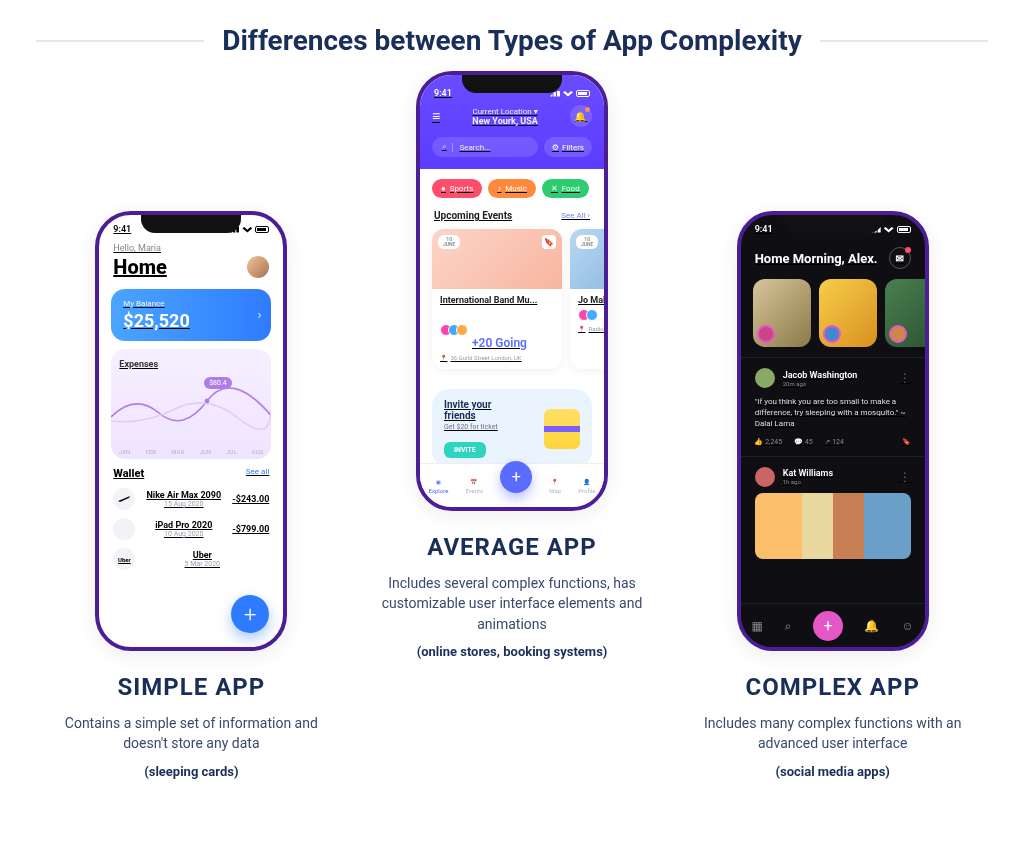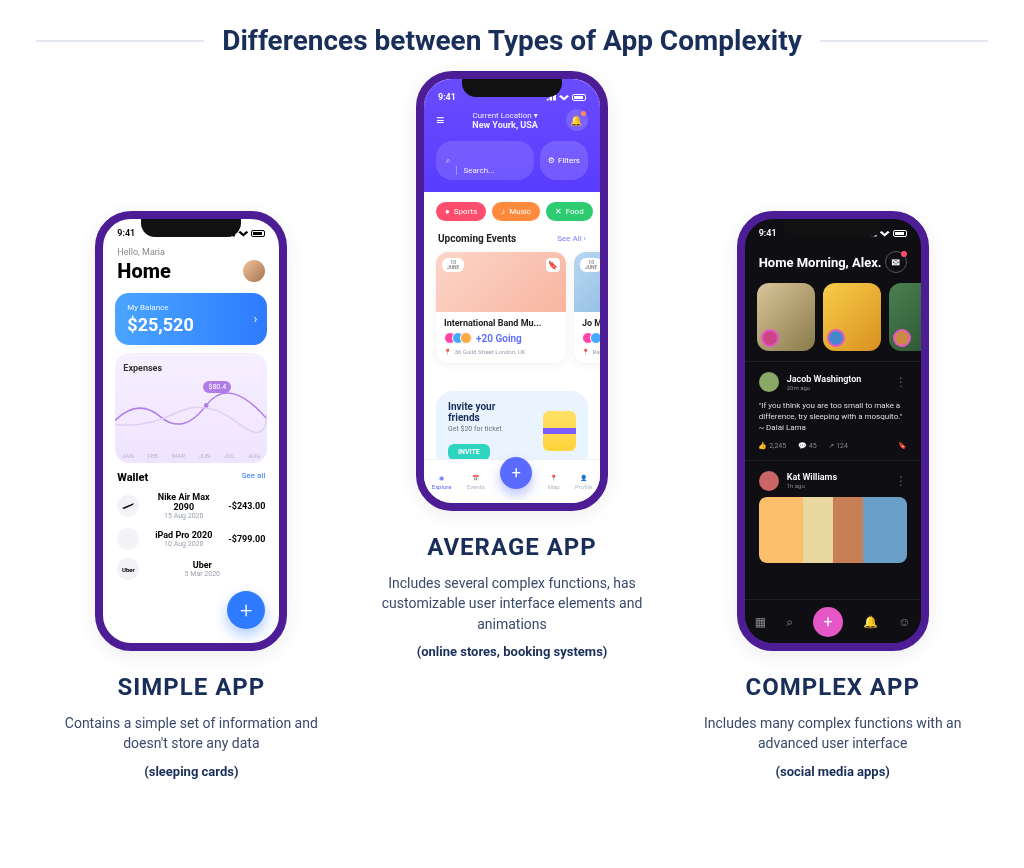--- a/index.html
+++ b/index.html
@@ -15,21 +15,21 @@
   *{box-sizing:border-box;font-family:-apple-system,BlinkMacSystemFont,"Segoe UI",Roboto,Helvetica,Arial,sans-serif;}
   body{margin:0;width:1024px;height:868px;background:#fff;padding:24px 36px;}
   .title-row{display:flex;align-items:center;gap:18px;margin-bottom:24px;}
   .rule{flex:1;height:2px;background:#e3e7f0;}
   h1{font-size:28px;font-weight:700;color:var(--navy);margin:0;text-align:center;}
   .columns{display:flex;align-items:flex-start;justify-content:space-between;gap:10px;}
   .col{flex:1;display:flex;flex-direction:column;align-items:center;}
   .col.mid{margin-top:-10px;}
   .col.side{margin-top:130px;}
 
-  .phone{position:relative;width:192px;height:440px;border:8px solid #4c1d95;border-radius:36px;background:#fff;overflow:hidden;box-shadow:0 4px 20px rgba(0,0,0,0.08);}
+  .phone{position:relative;width:192px;height:440px;border:4px solid #4c1d95;border-radius:36px;background:#fff;overflow:hidden;box-shadow:0 4px 20px rgba(0,0,0,0.08);text-decoration:underline;}
   .phone.dark{background:#0f0f13;}
   .notch{position:absolute;top:0;left:50%;transform:translateX(-50%);width:100px;height:18px;background:#111;border-radius:0 0 14px 14px;z-index:50;}
   .statusbar{display:flex;justify-content:space-between;align-items:center;padding:4px 14px 0;height:24px;font-size:9px;font-weight:600;}
   .statusbar .icons{display:flex;gap:3px;align-items:center;}
   .sig, .wifi, .batt{background:currentColor;border-radius:1px;}
   .sig{width:10px;height:7px;clip-path:polygon(0 100%,25% 60%,25% 100%,35% 100%,35% 40%,60% 40%,60% 100%,70% 100%,70% 20%,100% 20%,100% 100%);}
   .wifi{width:10px;height:7px;clip-path:polygon(50% 100%,0 40%,20% 20%,50% 60%,80% 20%,100% 40%);}
   .batt{width:14px;height:7px;border:1px solid currentColor;border-radius:2px;background:transparent;position:relative;}
   .batt::after{content:"";position:absolute;left:1px;top:1px;width:9px;height:3px;background:currentColor;}
   .phone.dark .statusbar{color:#fff;}
@@ -84,23 +84,23 @@
   .card .img{height:60px;position:relative;}
   .card .dtb{position:absolute;left:6px;top:6px;background:#fff;border-radius:6px;padding:2px 5px;text-align:center;font-size:7px;color:#ff5a5a;font-weight:700;line-height:1;}
   .card .dtb span{display:block;font-size:5px;color:#888;font-weight:600;}
   .card .bm{position:absolute;right:6px;top:6px;width:14px;height:14px;border-radius:4px;background:#fff;display:flex;align-items:center;justify-content:center;font-size:8px;color:#ff5a5a;}
   .card .body{padding:6px 8px 8px;}
   .card .nm{font-size:9px;font-weight:700;color:#222;white-space:nowrap;overflow:hidden;text-overflow:ellipsis;}
   .card .going{display:flex;align-items:center;gap:4px;margin-top:4px;}
   .card .faces{display:flex;}
   .card .faces span{width:12px;height:12px;border-radius:50%;border:1.5px solid #fff;margin-left:-4px;}
   .card .faces span:first-child{margin-left:0;}
-  .card .gt{font-size:10px;color:#5a6bff;font-weight:600;}
+  .card .gt{font-size:12px;color:#5a6bff;font-weight:600;margin-top:27px;}
   .card .loc2{font-size:6px;color:#9aa0b0;margin-top:4px;display:flex;align-items:center;gap:3px;}
-  .invite{margin:22px 12px;border-radius:17px;background:#eaf4ff;padding:10px 12px;display:flex;align-items:center;justify-content:space-between;gap:36px;}
+  .invite{margin:14px 12px;border-radius:17px;background:#eaf4ff;padding:10px 12px;display:flex;align-items:center;justify-content:space-between;gap:36px;}
   .invite .txt .t1{font-size:10px;font-weight:700;color:#1a2e5a;}
   .invite .txt .t2{font-size:7px;color:#6b7280;margin:2px 0 6px;}
   .invite .btn{background:#2dd4bf;color:#fff;font-size:7px;font-weight:700;padding:4px 10px;border-radius:6px;display:inline-block;}
   .invite .gift{width:46px;height:40px;background:linear-gradient(180deg,#ffe066,#ffd43b);border-radius:6px;position:relative;}
   .invite .gift::before{content:"";position:absolute;left:0;right:0;top:50%;height:6px;background:#7a5cff;transform:translateY(-50%);}
   .tabbar{position:absolute;bottom:0;left:0;right:0;height:44px;background:#fff;border-top:1px solid #eee;display:flex;justify-content:space-around;align-items:center;}
   .tabbar .tb{font-size:6px;color:#b3b7c6;display:flex;flex-direction:column;align-items:center;gap:2px;}
   .tabbar .tb.active{color:#5a6bff;}
   .tabfab{width:32px;height:32px;border-radius:50%;background:#5a6bff;color:#fff;display:flex;align-items:center;justify-content:center;margin-top:-18px;box-shadow:0 6px 12px rgba(90,107,255,.4);}
 
@@ -236,21 +236,21 @@
           <div class="menu">≡</div>
           <div class="loc">
             <span>Current Location ▾</span>
             <b>New Yourk, USA</b>
           </div>
           <div class="bell">🔔<span class="dot"></span></div>
         </div>
         <div class="search">
           <div class="sinp">
               <span>⌕</span>
-              <span style="border-left:1px solid rgba(255,255,255,.4);padding-left:6px;margin-top:20px;">Search...</span>
+              <span style="border-left:1px solid rgba(255,255,255,.4);padding-left:6px;">Search...</span>
             </div>
           <div class="filters">
               <span>⚙</span>
               <span>Filters</span>
             </div>
         </div>
       </div>
       <div class="chips">
         <div class="chip red">
             <span>●</span>

